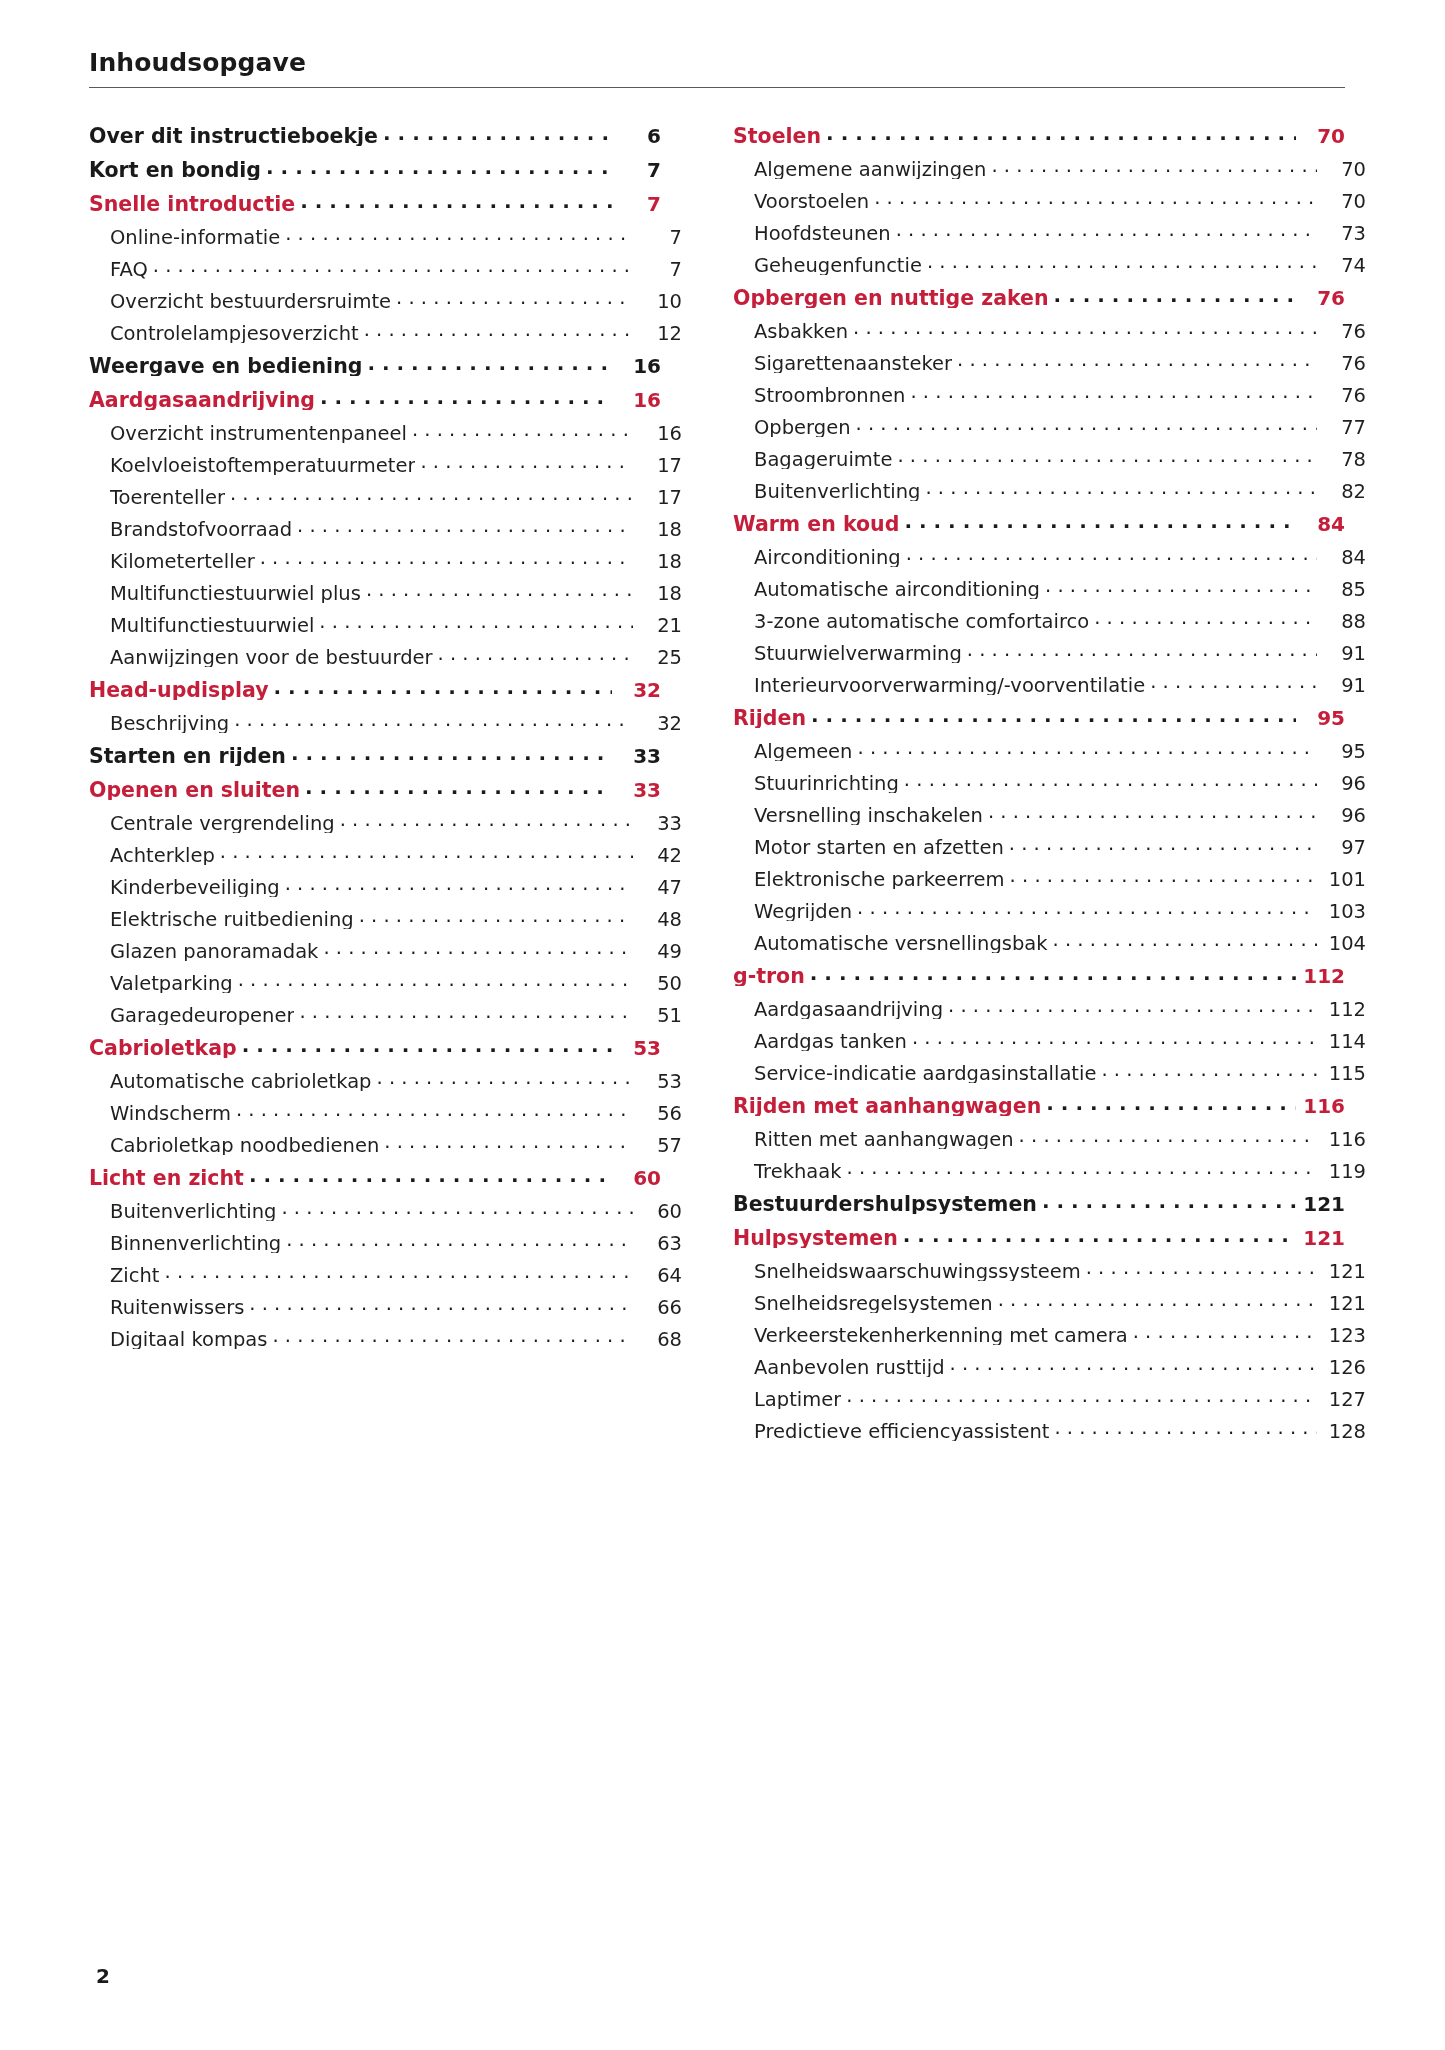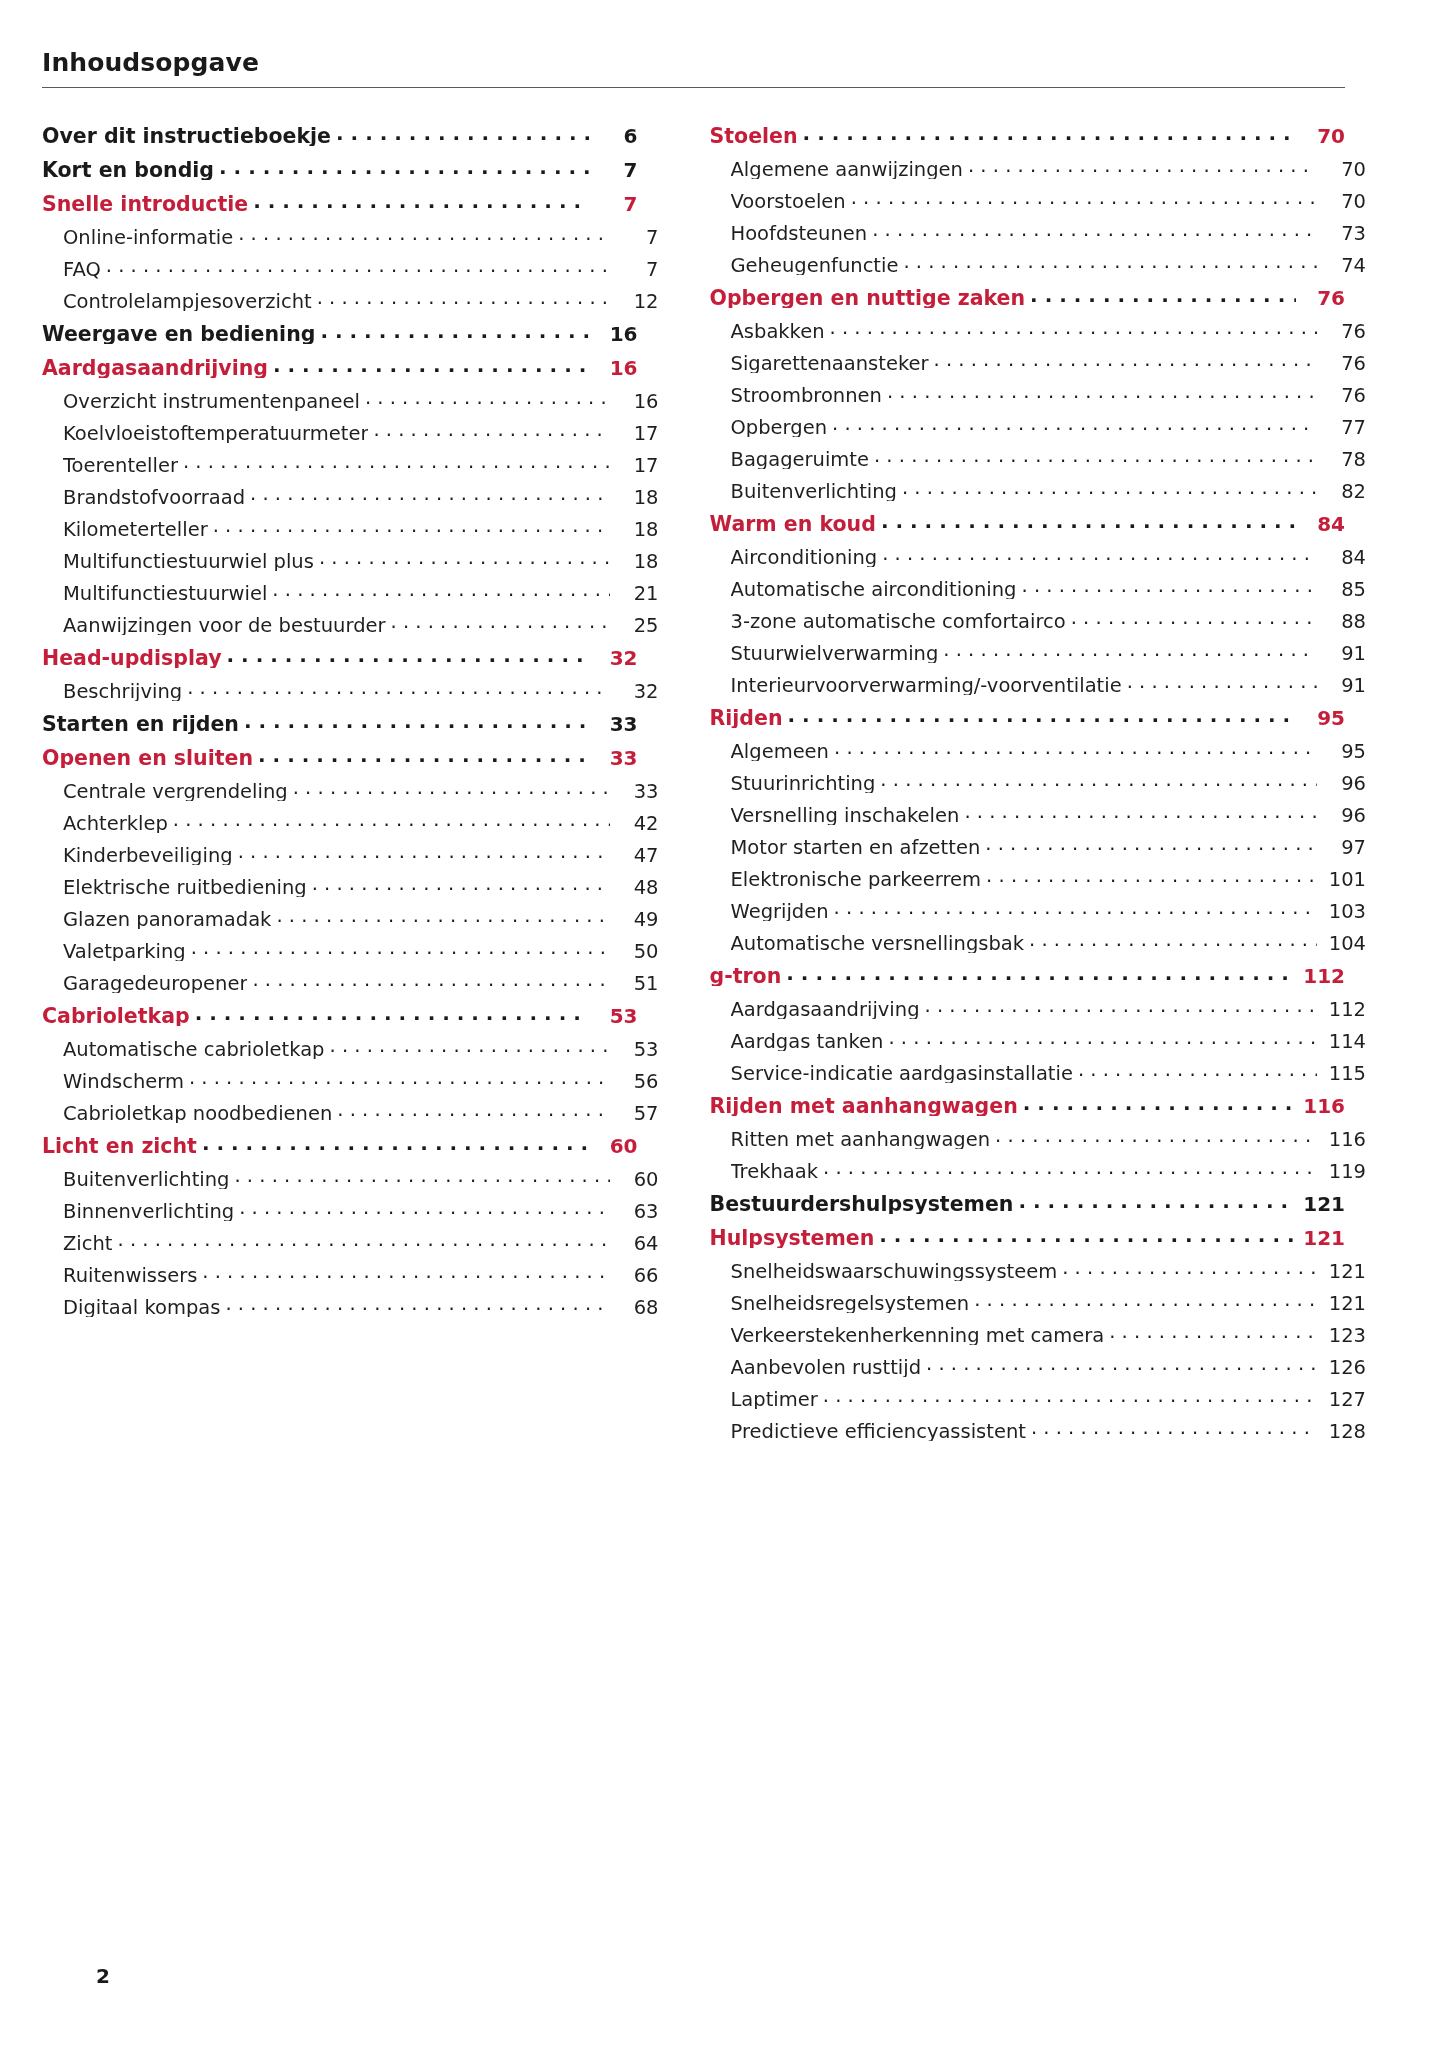--- a/index.html
+++ b/index.html
@@ -16,21 +16,21 @@
     position: relative;
     overflow: hidden;
   }
 
   .page {
     position: absolute;
     left: 0; top: 0;
     width: 1445px;
     height: 2050px;
     box-sizing: border-box;
-    padding: 48px 100px 0 42px;
+    padding: 48px 100px 0 89px;
   }
 
   
   .page-header {
     margin: 0;
     padding: 0 0 10px 0;
     font-size: 25px;
     font-weight: bold;
     letter-spacing: 0.1px;
     color: #1a1a1a;
@@ -164,20 +164,25 @@
           <span class="label">Online-informatie</span>
           <span class="leader"></span>
           <span class="page-num">7</span>
         </div>
         <div class="toc-entry lvl-item">
           <span class="label">FAQ</span>
           <span class="leader"></span>
           <span class="page-num">7</span>
         </div>
         <div class="toc-entry lvl-item">
+          <span class="label">Overzicht bestuurdersruimte</span>
+          <span class="leader"></span>
+          <span class="page-num">10</span>
+        </div>
+        <div class="toc-entry lvl-item">
           <span class="label">Controlelampjesoverzicht</span>
           <span class="leader"></span>
           <span class="page-num">12</span>
         </div>
         <div class="toc-entry lvl-chapter gap-before">
           <span class="label">Weergave en bediening</span>
           <span class="leader"></span>
           <span class="page-num">16</span>
         </div>
         <div class="toc-entry lvl-section">

